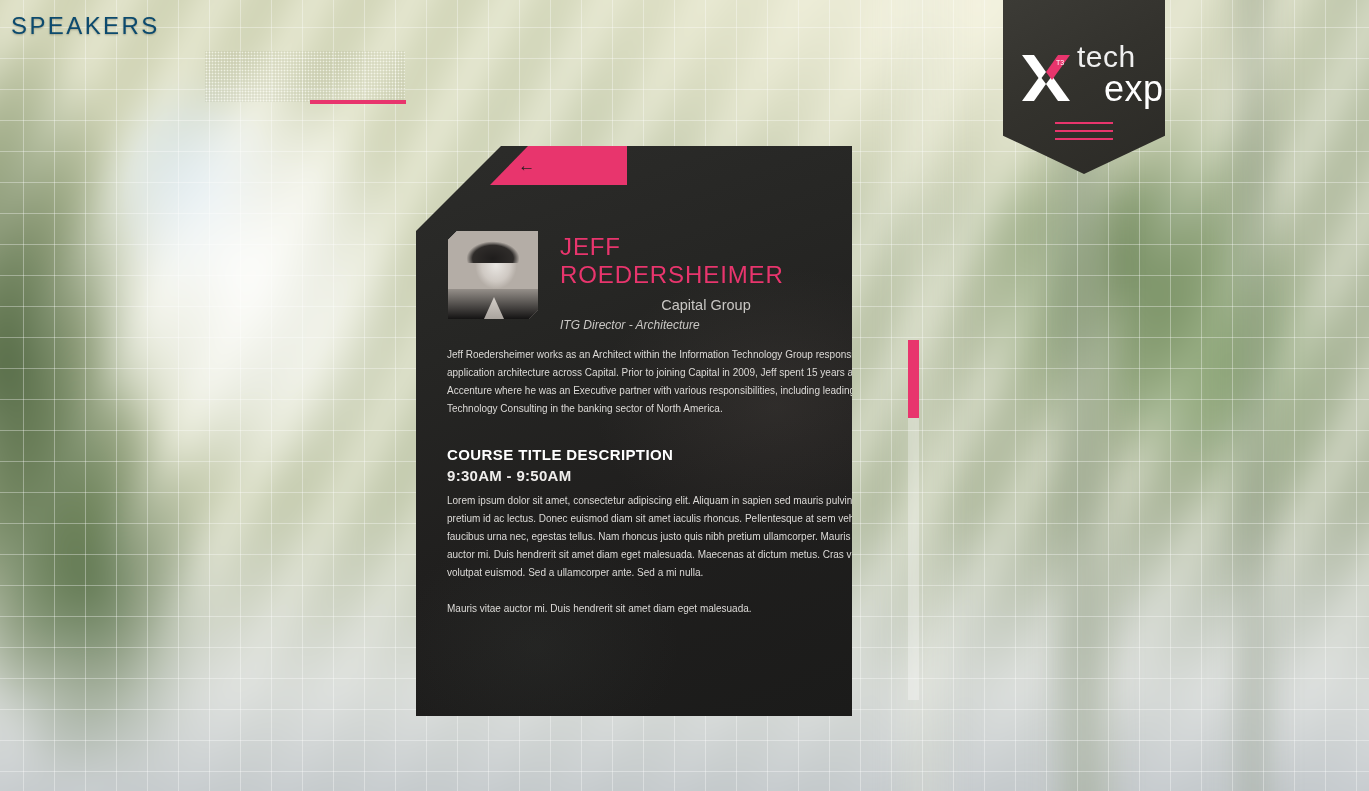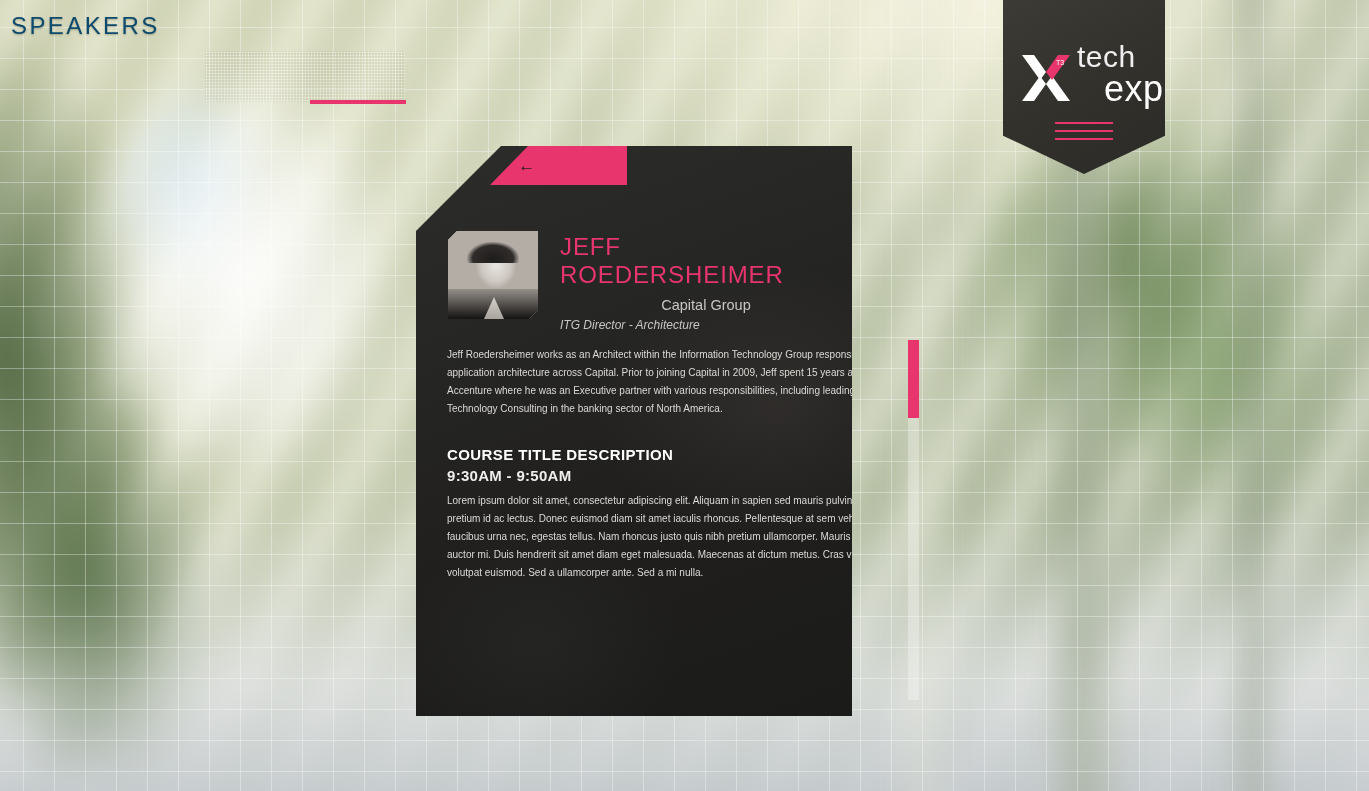--- a/index.html
+++ b/index.html
@@ -245,20 +245,21 @@
         <div id="speaker-company">Capital Group</div>
         <div id="speaker-role">ITG Director - Architecture</div>
       </div>
     </div>
 
     <div id="modal-body">
       <div class="body-text">Jeff Roedersheimer works as an Architect within the Information Technology Group responsible for application architecture across Capital. Prior to joining Capital in 2009, Jeff spent 15 years at Accenture where he was an Executive partner with various responsibilities, including leading Technology Consulting in the banking sector of North America.</div>
       <div id="course-title">COURSE TITLE DESCRIPTION</div>
       <div id="course-time">9:30AM - 9:50AM</div>
       <div id="course-desc" class="body-text">Lorem ipsum dolor sit amet, consectetur adipiscing elit. Aliquam in sapien sed mauris pulvinar pretium id ac lectus. Donec euismod diam sit amet iaculis rhoncus. Pellentesque at sem vehicula, faucibus urna nec, egestas tellus. Nam rhoncus justo quis nibh pretium ullamcorper. Mauris vitae auctor mi. Duis hendrerit sit amet diam eget malesuada. Maecenas at dictum metus. Cras venenatis volutpat euismod. Sed a ullamcorper ante. Sed a mi nulla.</div>
+      <div id="course-desc-2" class="body-text">Mauris vitae auctor mi. Duis hendrerit sit amet diam eget malesuada.</div>
     </div>
   </div>
 
   <div id="back-button">
     <span id="back-arrow">←</span>
     <span class="lbl">BACK</span>
   </div>
 
   <div id="modal-scrollbar">
     <div id="modal-scroll-thumb"></div>

